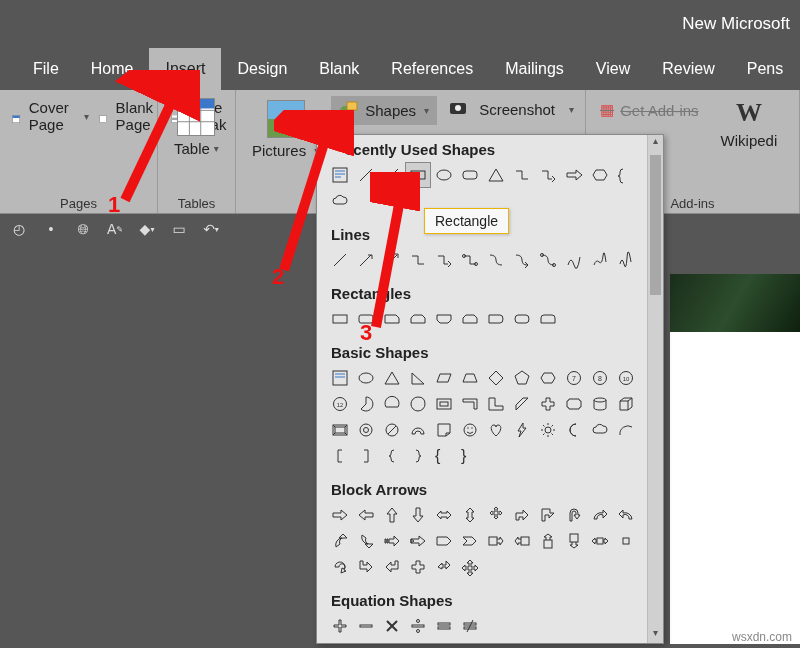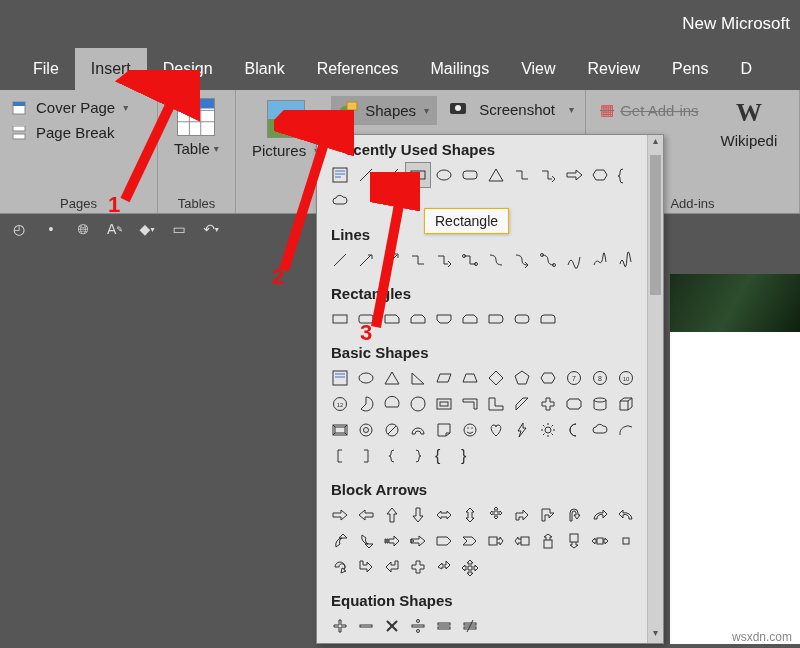--- a/index.html
+++ b/index.html
@@ -58,21 +58,21 @@
   }
   .group-label {
     position: absolute;
     bottom: 2px;
     left: 0;
     right: 0;
     text-align: center;
     font-size: 13px;
     color: #333;
   }
-  .pages-items { display: flex; flex-direction: column; gap: 2px; padding-top: 2px;}
+  .pages-items { display: flex; flex-direction: row; gap: 2px; padding-top: 2px;}
   .pages-item {
     display: flex;
     align-items: center;
     gap: 6px;
     font-size: 15px;
     padding: 3px 4px;
     cursor: pointer;
   }
   .pages-item .icn { width: 18px; height: 14px; display: inline-block; }
   .chev { font-size: 10px; color: #555; margin-left: 2px; }
@@ -216,20 +216,21 @@
 </style>
 </head>
 <body>
 
 <div class="titlebar">
   <span>New Microsoft</span>
 </div>
 
 <div class="tabrow">
   <div class="tab" style="padding-left:24px">File</div>
+  <div class="tab">Home</div>
   <div class="tab active">Insert</div>
   <div class="tab">Design</div>
   <div class="tab">Blank</div>
   <div class="tab">References</div>
   <div class="tab">Mailings</div>
   <div class="tab">View</div>
   <div class="tab">Review</div>
   <div class="tab">Pens</div>
   <div class="tab">D</div>
 </div>
@@ -240,20 +241,28 @@
     <div class="pages-items">
       <div class="pages-item">
         <span class="icn">
           <svg viewBox="0 0 18 14">
               <rect x="1" y="1" width="12" height="12" fill="#fff" stroke="#888"></rect>
               <rect x="1" y="1" width="12" height="4" fill="#3b78c9"></rect>
             </svg>
         </span>
         <span>Cover Page</span>
         <span class="chev">▾</span>
+      </div>
+      <div class="pages-item">
+        <span class="icn">
+          <svg viewBox="0 0 18 14">
+              <rect x="1" y="1" width="12" height="12" fill="#fff" stroke="#888"></rect>
+            </svg>
+        </span>
+        <span>Blank Page</span>
       </div>
       <div class="pages-item">
         <span class="icn">
           <svg viewBox="0 0 18 14">
               <rect x="1" y="0" width="12" height="5" fill="#fff" stroke="#888"></rect>
               <rect x="1" y="8" width="12" height="5" fill="#fff" stroke="#888"></rect>
             </svg>
         </span>
         <span>Page Break</span>
       </div>

